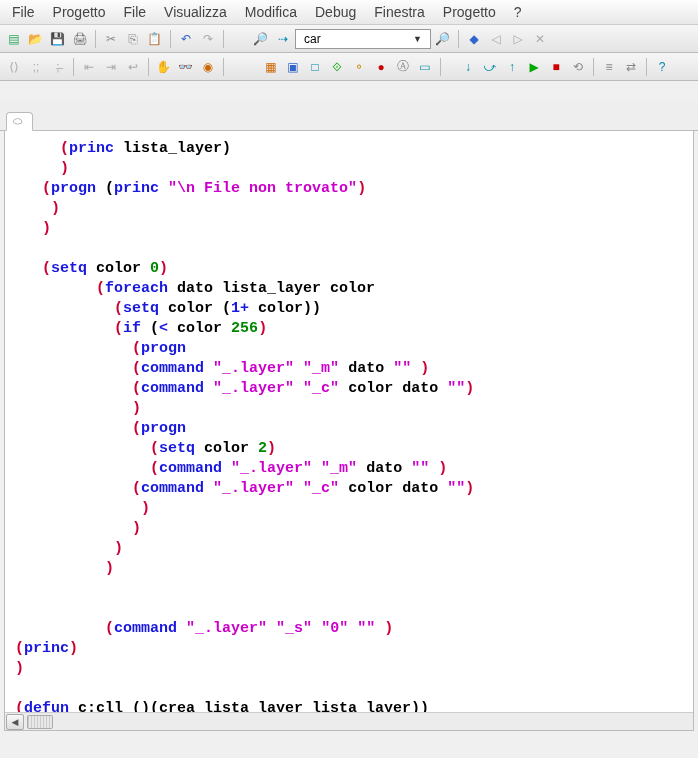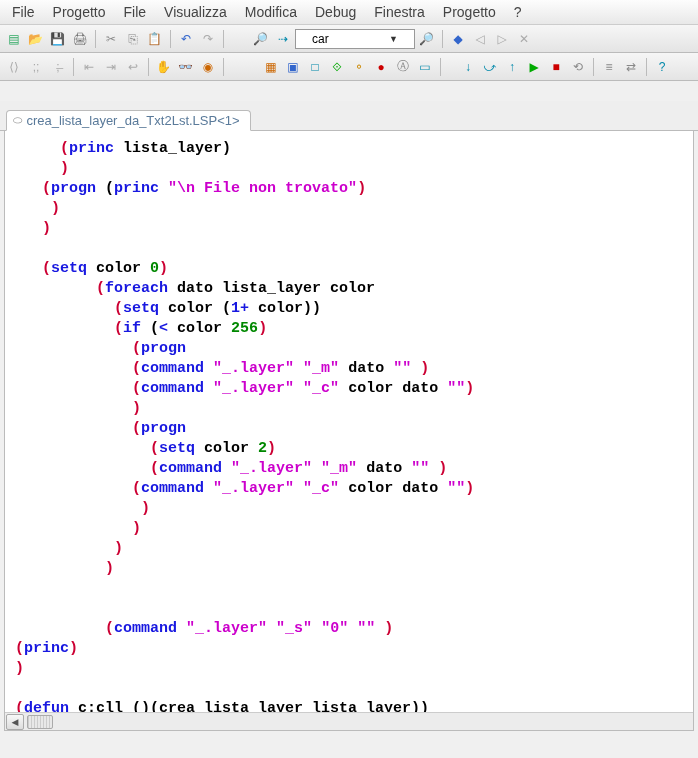--- a/index.html
+++ b/index.html
@@ -43,25 +43,25 @@
     cursor: default;
     border-radius: 2px;
   }
   .tsep {
     width: 1px; height: 18px;
     background: #bbb;
     margin: 0 3px;
   }
   .searchbox {
     height: 20px;
-    width: 120px;
+    width: 136px;
     border: 1px solid #999;
     background: #fff;
     font-size: 12px;
-    padding: 0 16px;
+    padding: 0 8px;
     display: flex;
     align-items: center;
     justify-content: space-between;
   }
   .searchbox .dd { font-size: 9px; color: #333; }
   .tabbar {
     background: #eee;
     padding: 6px 6px 0 6px;
     border-bottom: 1px solid #bbb;
     display: flex;
@@ -208,21 +208,20 @@
   <span class="tsep"></span>
   <span class="tbtn" style="color:#888;">≡</span>
   <span class="tbtn" style="color:#888;">⇄</span>
   <span class="tsep"></span>
   <span class="tbtn" style="color:#08a;">?</span>
 </div>
 
 <div class="tabbar">
   <div class="tab">
     <span class="ticon">⬭</span>
-    <span>crea_lista_layer_da_Txt2Lst.LSP&lt;1&gt;</span>
   </div>
 </div>
 
 <div class="editor-wrap">
 <div class="editor">     <span class="k-red">(</span><span class="k-blue">princ</span><span> lista_layer)</span>
      <span class="k-red">)</span>
    <span class="k-red">(</span><span class="k-blue">progn</span><span> (</span><span class="k-blue">princ</span><span> </span><span class="k-str">"\n File non trovato"</span><span class="k-red">)</span>
     <span class="k-red">)</span>
    <span class="k-red">)</span>
 

